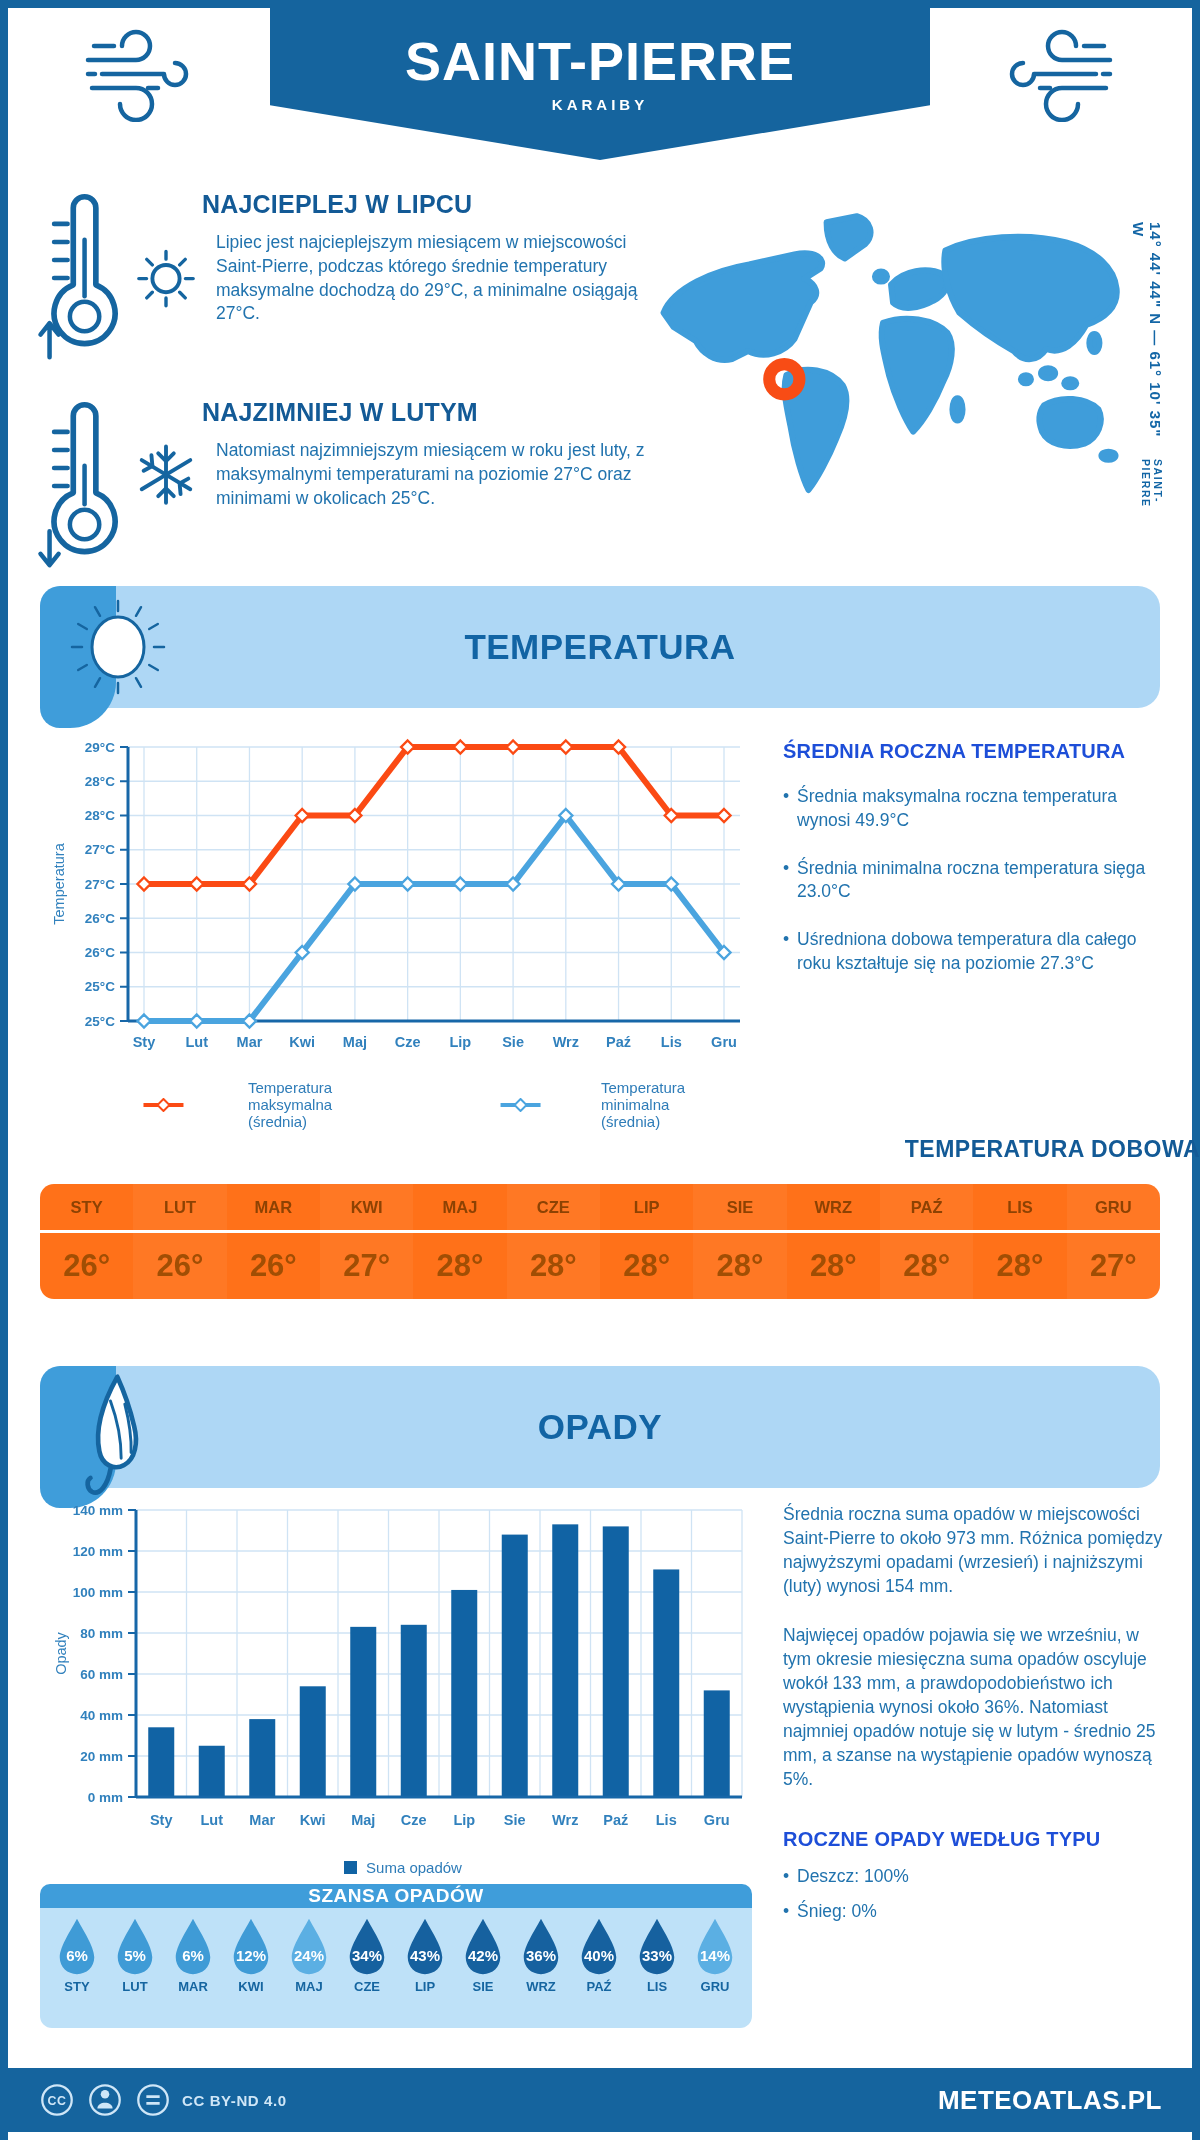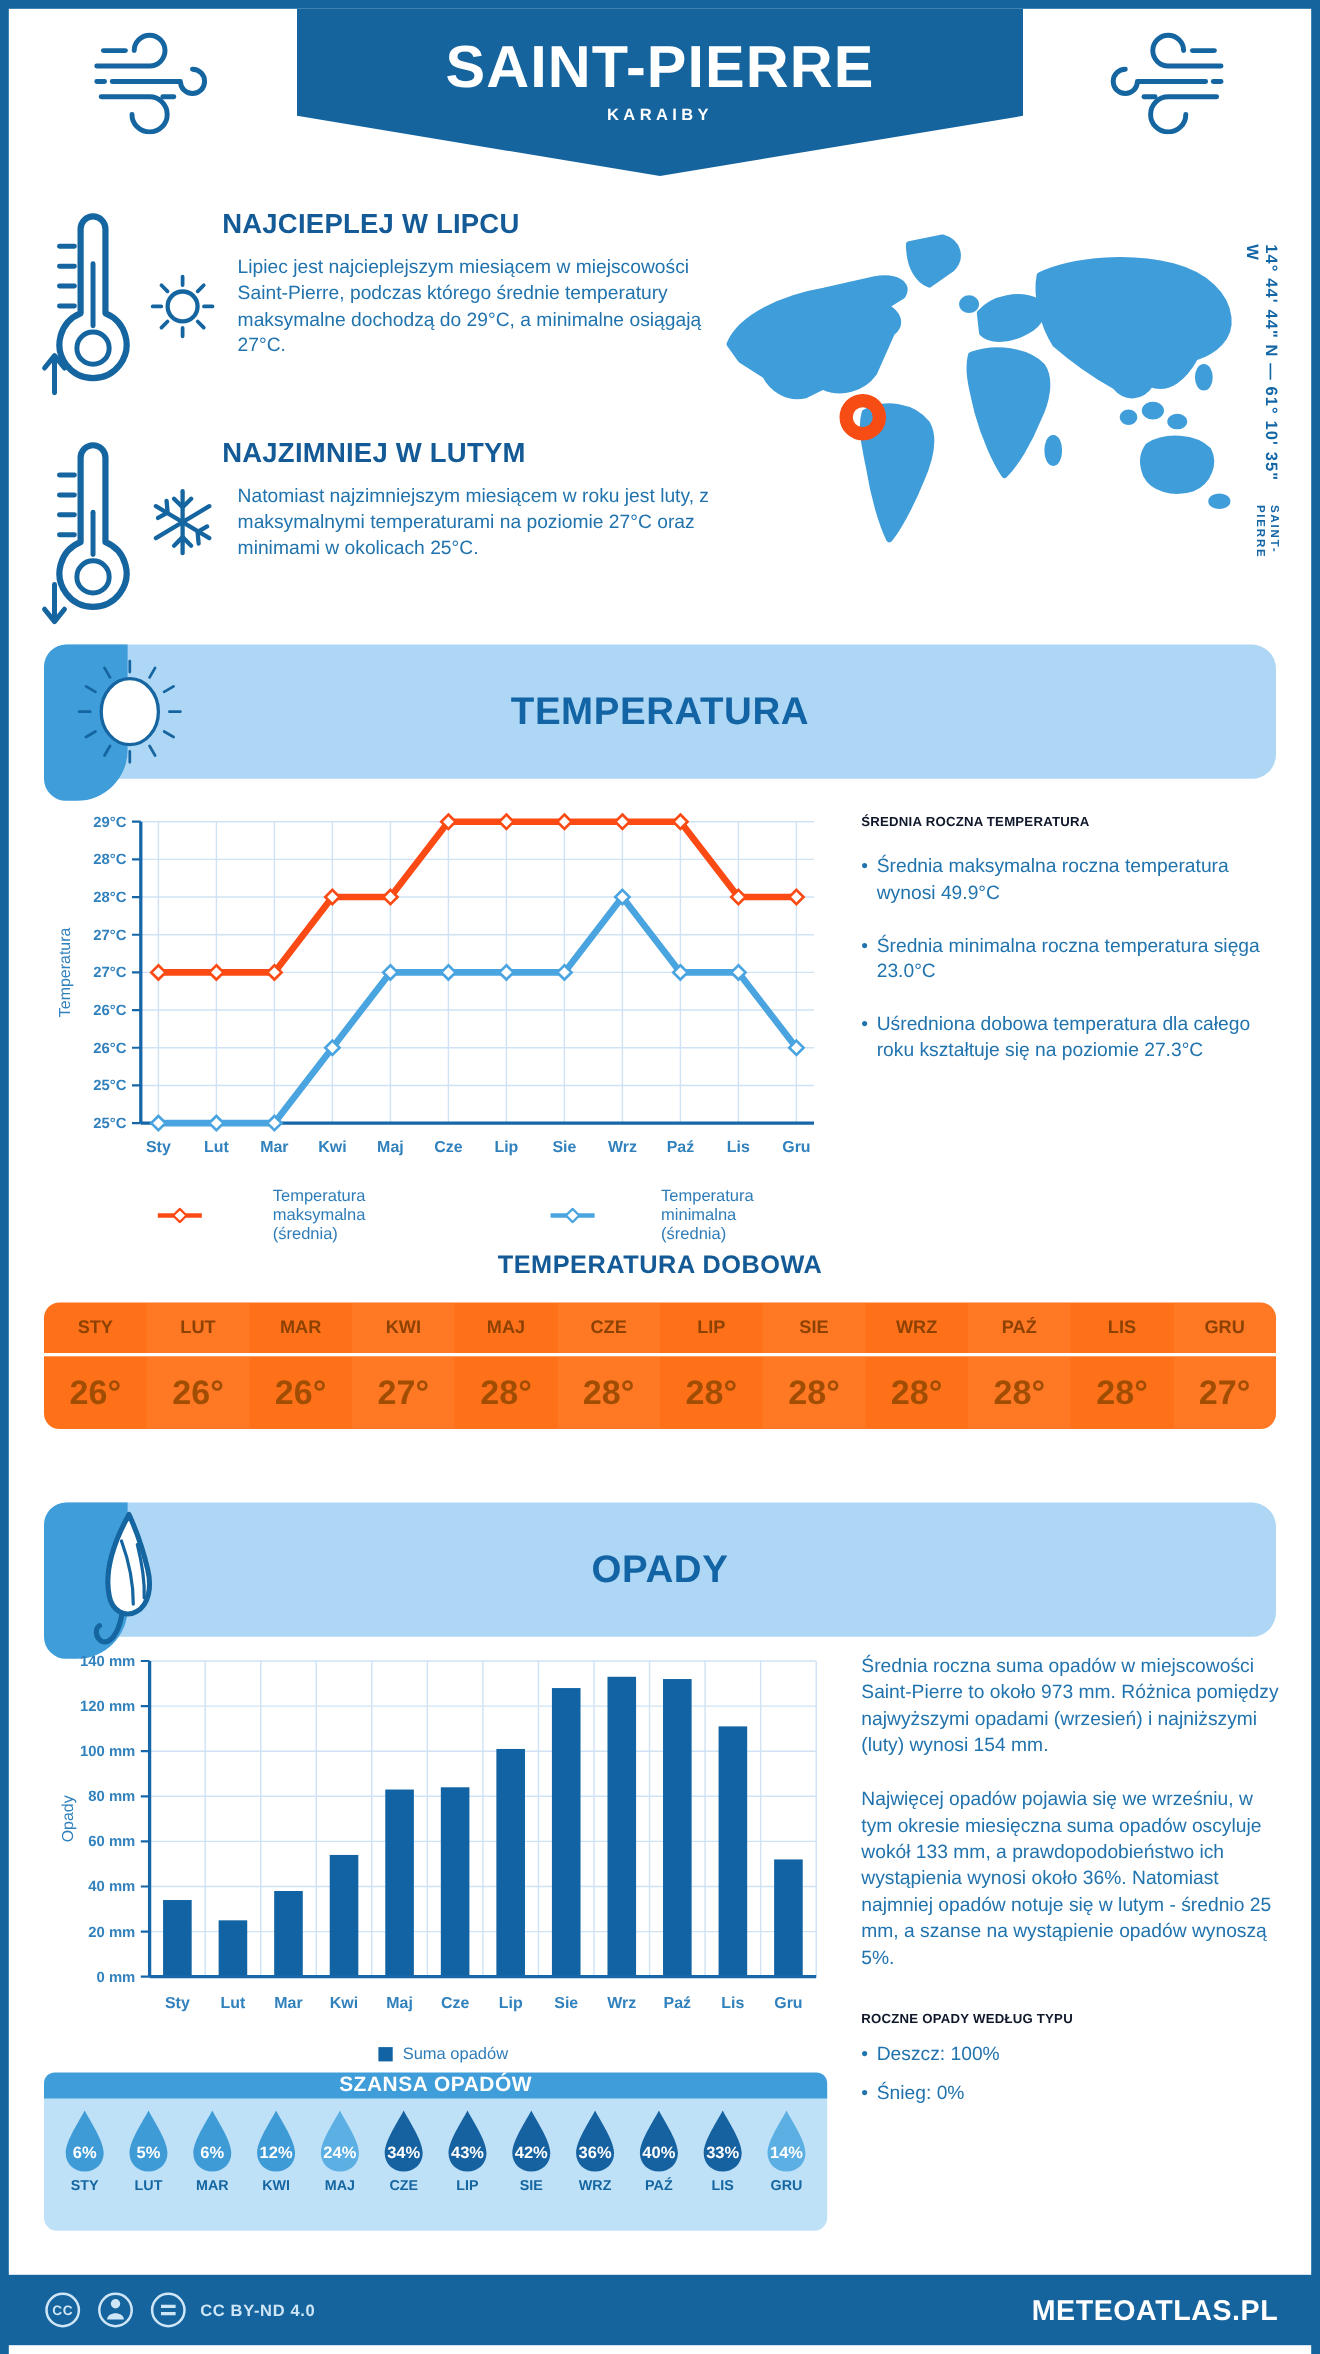--- a/index.html
+++ b/index.html
@@ -47,29 +47,29 @@
   .chart-col svg{display:block;width:100%;}
   .tick{font-size:13.5px;fill:#3181bd;font-weight:600;}
   .tick.x{font-size:14.5px;}
   .axis-title{font-size:14.5px;fill:#3181bd;}
   .legend-row{display:flex;justify-content:center;gap:76px;margin-top:16px;}
   .legend-item{display:flex;align-items:center;gap:9px;font-size:15px;color:#2e7cb8;}
   .legend-sq{width:13px;height:13px;background:#1163a4;display:inline-block;}
 
   
   .aside{position:absolute;width:385px;color:#2173ae;}
-  .aside h3{margin:0;font-size:12px;font-weight:800;color:#0f172a;letter-spacing:.2px;}
+  .aside h3{margin:0;font-size:20px;font-weight:800;color:#1d4ed8;letter-spacing:.2px;}
   .aside .bullets{margin-top:22px;display:flex;flex-direction:column;gap:24px;}
   .bullet{position:relative;padding-left:14px;font-size:17.5px;line-height:1.36;}
   .bullet::before{content:"•";position:absolute;left:0;}
   .aside .paras{display:flex;flex-direction:column;gap:24px;}
   .aside .paras div{font-size:17.5px;line-height:1.38;}
 
   
-  .daily-title{position:absolute;left:0;top:1136px;width:100%;text-align:center;
+  .daily-title{position:absolute;left:0;top:1136px;width:100%;text-align:right;
     font-size:23px;font-weight:800;color:#135a96;letter-spacing:.5px;}
   .daily-table{position:absolute;left:40px;top:1184px;width:1120px;border-radius:14px;overflow:hidden;background:#ff7119;}
   .daily-head,.daily-vals{display:grid;grid-template-columns:repeat(12,1fr);}
   .daily-head{height:46px;border-bottom:3px solid #fff;}
   .daily-head div{display:flex;align-items:center;justify-content:center;font-size:16.5px;font-weight:800;color:#8d4203;}
   .daily-vals{height:66px;}
   .daily-vals div{display:flex;align-items:center;justify-content:center;font-size:31px;font-weight:800;color:#a14e04;}
   .daily-table .alt{background:rgba(255,255,255,.05);}
 
   

